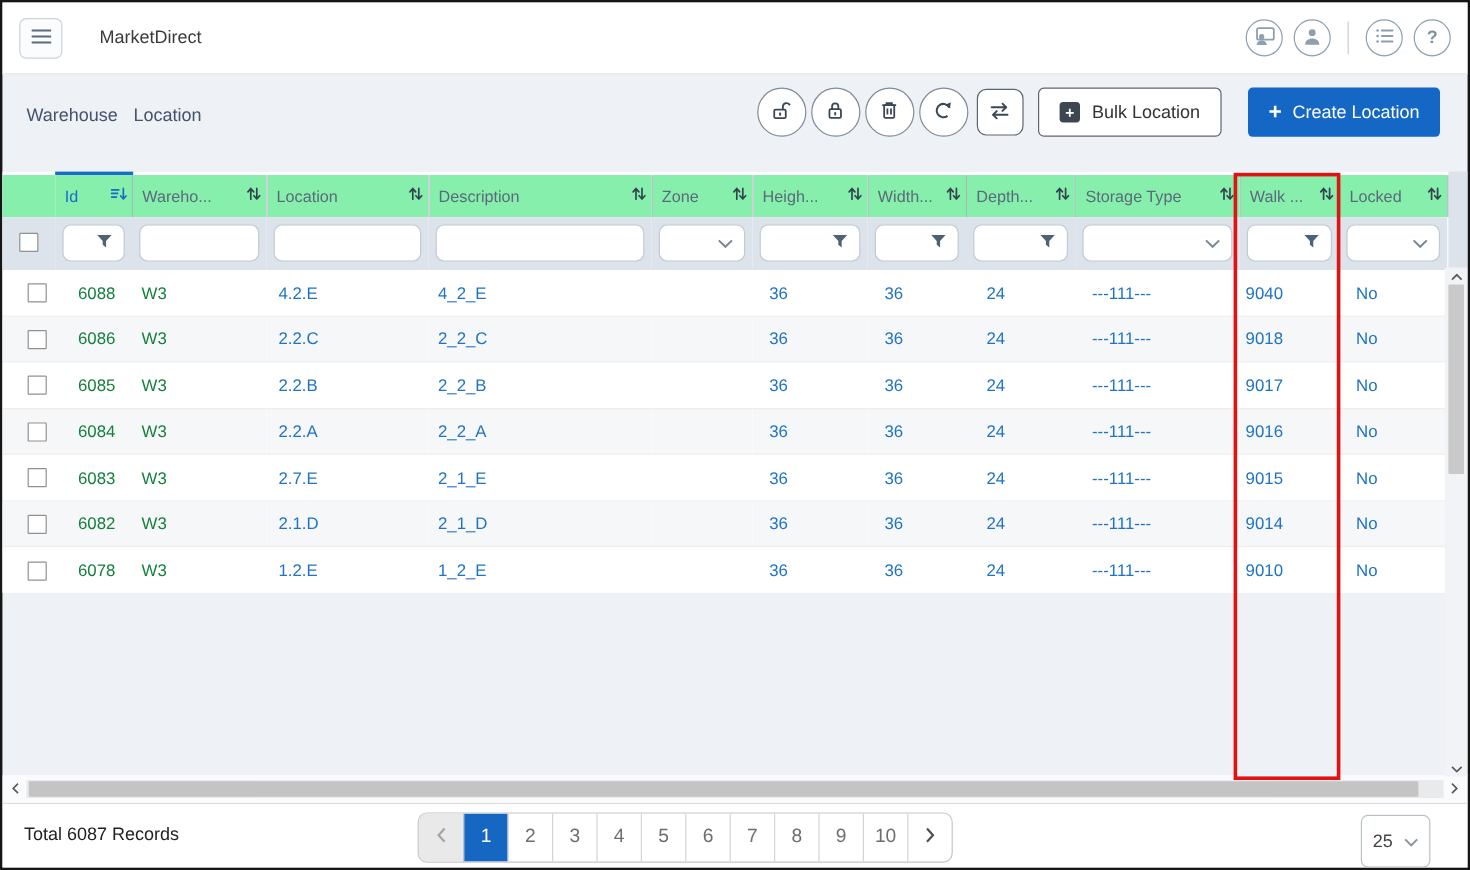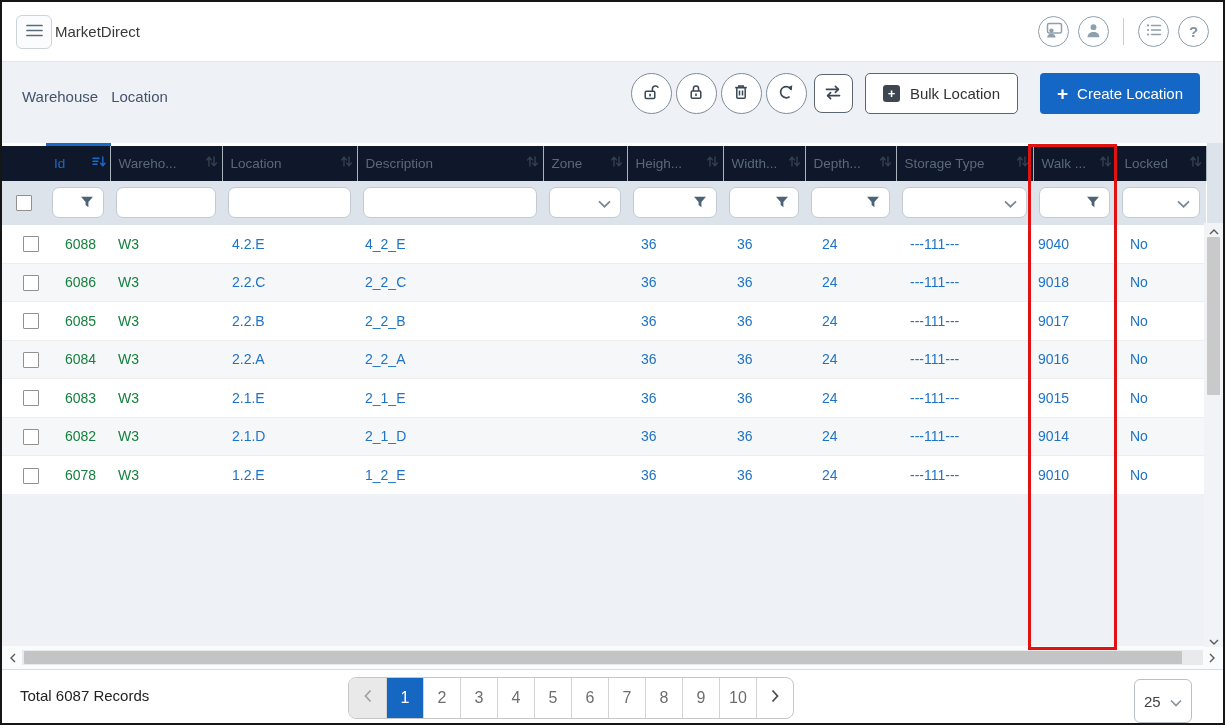--- a/index.html
+++ b/index.html
@@ -3,41 +3,41 @@
 <meta charset="utf-8">
 <style>
   *{margin:0;padding:0;box-sizing:border-box}
   html,body{background:#fff}
   body{font-family:"Liberation Sans",sans-serif}
   .frame{position:relative;width:1225px;height:725px;border:2px solid #161616;background:#eef1f5;overflow:hidden}
 
   
   .topbar{position:absolute;top:0;left:0;right:0;height:60px;background:#fff;border-bottom:1px solid #e2e5e9;display:flex;align-items:center;padding:0 14px}
   .hamburger{width:36px;height:34px;border:1px solid #ccd3d9;border-radius:6px;background:#fbfcfd;display:flex;align-items:center;justify-content:center;cursor:pointer}
-  .brand{margin-left:3px;font-size:15px;color:#3a3a3a}
+  .brand{margin-left:31px;font-size:15px;color:#3a3a3a}
   .topbar-right{margin-left:auto;display:flex;align-items:center;gap:9px}
   .circ{width:31px;height:31px;border:1.6px solid #8da0ad;border-radius:50%;background:#fff;display:flex;align-items:center;justify-content:center;cursor:pointer}
   .vdiv{width:1px;height:27px;background:#c7cdd2;margin:0 5px}
   .help-q{font-size:15px;font-weight:700;color:#7d93a2}
 
   
   .page-title{position:absolute;top:86px;left:20px;font-size:15px;font-weight:400;color:#44546a}
   .page-title .w2{margin-left:13px}
   .toolbar{position:absolute;top:71px;right:23px;display:flex;align-items:center}
   .tool-circ{width:41px;height:41px;border:1.4px solid #7f8c98;border-radius:50%;background:#fff;display:flex;align-items:center;justify-content:center;margin-left:4px;cursor:pointer}
   .tool-sq{width:39px;height:39px;border:1.6px solid #5c6670;border-radius:8px;background:#fff;display:flex;align-items:center;justify-content:center;margin-left:7px;cursor:pointer}
   .btn-bulk{height:41px;padding:0 17px;border:1.4px solid #5c6670;border-radius:5px;background:#fff;display:flex;align-items:center;gap:10px;font-size:15px;color:#333;margin-left:12px;cursor:pointer}
   .bulk-sq{width:17px;height:17px;border-radius:3px;background:#3e4750;color:#fff;font-size:13px;font-weight:700;line-height:17px;text-align:center}
   .btn-create{height:41px;padding:0 17px;border:none;border-radius:4px;background:#1467c4;color:#fff;font-size:15px;display:flex;align-items:center;gap:9px;margin-left:22px;cursor:pointer}
   .btn-create .plus{font-size:19px;font-weight:700;line-height:1}
 
   
   .band{position:absolute;top:141px;left:0;right:0;height:80px;background:#dce3eb}
   table.grid{position:absolute;top:141px;left:0;border-collapse:collapse;table-layout:fixed;width:1204px;background:#fff}
-  thead th{background:#0f172a;height:36px;font-size:13.5px;font-weight:400;color:#5a6a7a;text-align:left;padding:0 4px 0 8px;border-top:3px solid transparent;position:relative;white-space:nowrap;overflow:hidden}
+  thead th{background:#86efac;height:36px;font-size:13.5px;font-weight:400;color:#5a6a7a;text-align:left;padding:0 4px 0 8px;border-top:3px solid transparent;position:relative;white-space:nowrap;overflow:hidden}
   thead th.databorder{border-right:1px solid #a9b4bd}
   thead th.sorted{color:#1a6bc7;border-top-color:#1a6bc7}
   .th-inner{display:flex;align-items:center;justify-content:space-between}
   thead td{background:#dce3eb;height:44px;padding:0}
   .f-box{height:31px;margin:0 6px;background:#fff;border:1px solid #c2cad2;border-radius:7px;display:flex;align-items:center;justify-content:flex-end;padding:0 9px;cursor:text}
   .f-box.sel{cursor:pointer}
   .cb-col{text-align:center}
   .cb{display:inline-block;width:16px;height:16px;border:1px solid #919191;background:#fff;border-radius:1px;vertical-align:middle;cursor:pointer}
   tbody td{height:38.5px;font-size:14px;padding-left:14px;white-space:nowrap;overflow:hidden}
   tbody tr{background:#fff}
@@ -465,21 +465,21 @@
           <td class="col-width link">36</td>
           <td class="col-depth link">24</td>
           <td class="col-storage_type link">---111---</td>
           <td class="col-walk link">9016</td>
           <td class="col-locked link">No</td>
         </tr>
         <tr>
           <td class="cb-col"><span class="cb"></span></td>
           <td class="col-id dark">6083</td>
           <td class="col-warehouse dark">W3</td>
-          <td class="col-location link">2.1.E</td>
+          <td class="col-location link">2.7.E</td>
           <td class="col-description link">2_1_E</td>
           <td class="col-zone link"></td>
           <td class="col-height link">36</td>
           <td class="col-width link">36</td>
           <td class="col-depth link">24</td>
           <td class="col-storage_type link">---111---</td>
           <td class="col-walk link">9015</td>
           <td class="col-locked link">No</td>
         </tr>
         <tr>

